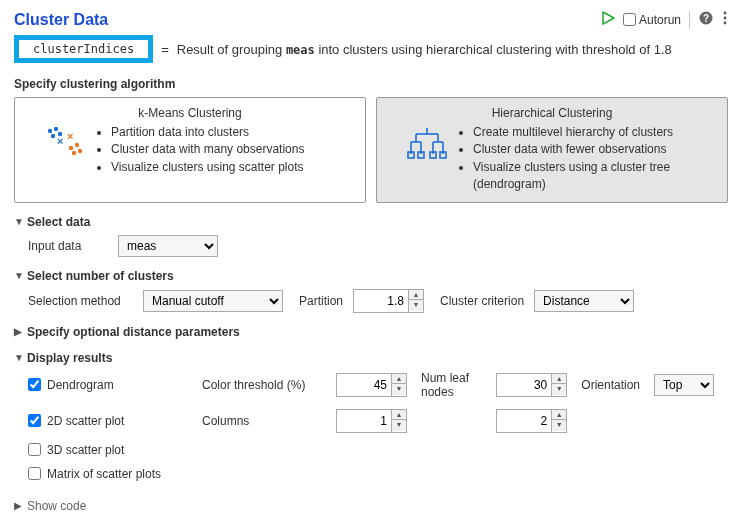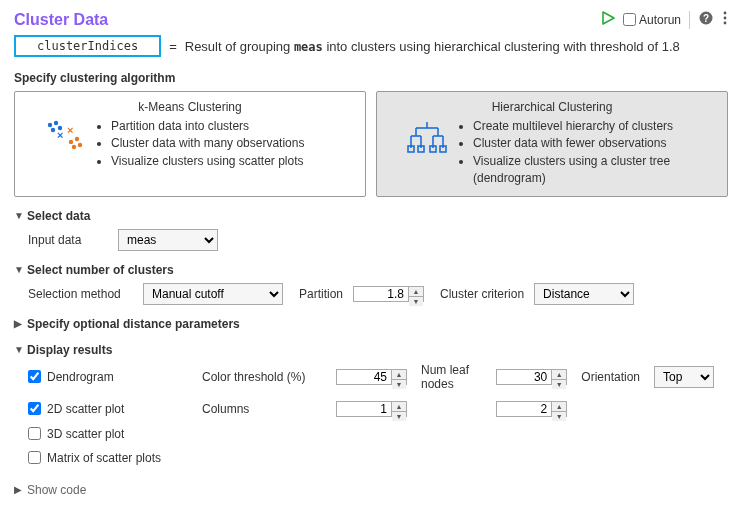--- a/index.html
+++ b/index.html
@@ -6,32 +6,32 @@
   body {
     margin: 0;
     padding: 10px 14px;
     font-family: "Helvetica Neue", Arial, sans-serif;
     font-size: 12px;
     color: #333;
     background: #fff;
     width: 742px;
   }
   .header-row { display: flex; align-items: center; justify-content: space-between; }
-  .title { font-size: 16px; font-weight: bold; color: #8b5cf6; }
+  .title { font-size: 16px; font-weight: bold; color: #1d4ed8; }
   .header-controls { display: flex; align-items: center; gap: 8px; }
   .run-icon { color: #27ae35; font-size: 16px; cursor: pointer; }
   .autorun-wrap { display: flex; align-items: center; gap: 3px; font-size: 12px; cursor: pointer; }
   .autorun-wrap input { margin: 0; }
   .divider-v { width: 1px; height: 18px; background: #ccc; }
   .help-icon { font-size: 14px; color: #555; cursor: pointer; }
   .menu-icon { font-size: 14px; color: #555; cursor: pointer; letter-spacing: -1px; }
   .desc-row { margin-top: 6px; display: flex; align-items: center; gap: 8px; font-size: 13px; }
   .code-box {
-    border: 2px solid #0ea5e9;
-    padding: 2px 21px;
+    border: 5px solid #0ea5e9;
+    padding: 2px 14px;
     font-family: Menlo, Consolas, monospace;
     font-size: 12px;
     background: #fff;
   }
   .mono { font-family: Menlo, Consolas, monospace; font-size: 12px; font-weight: bold; }
   .section-label { font-weight: bold; font-size: 12px; margin: 14px 0 6px; }
   .algo-row { display: flex; gap: 10px; }
   .algo-card {
     flex: 1;
     border: 1px solid #999;
@@ -51,21 +51,21 @@
   }
   .tri { font-size: 10px; color: #555; display: inline-block; width: 10px; }
   .form-row { display: flex; align-items: center; gap: 10px; margin: 5px 0 5px 14px; }
   .lbl { min-width: 80px; font-size: 12px; }
   .lbl-wide { min-width: 105px; }
   .select-ctrl {
     border: 1px solid #aaa; background: #f6f6f6;
     padding: 2px 4px; font-size: 12px; height: 22px; min-width: 100px;
   }
   .spinner {
-    display: inline-flex; border: 1px solid #aaa; height: 16px; background: #fff;
+    display: inline-flex; border: 1px solid #aaa; height: 24px; background: #fff;
   }
   .spinner input {
     border: none; width: 54px; text-align: right; padding: 0 4px;
     font-size: 12px; outline: none;
   }
   .spinner-btns { display: flex; flex-direction: column; border-left: 1px solid #aaa; }
   .spin-btn {
     width: 14px; height: 10.5px; font-size: 7px; line-height: 9px;
     text-align: center; background: #f0f0f0; cursor: pointer; color: #555;
   }

